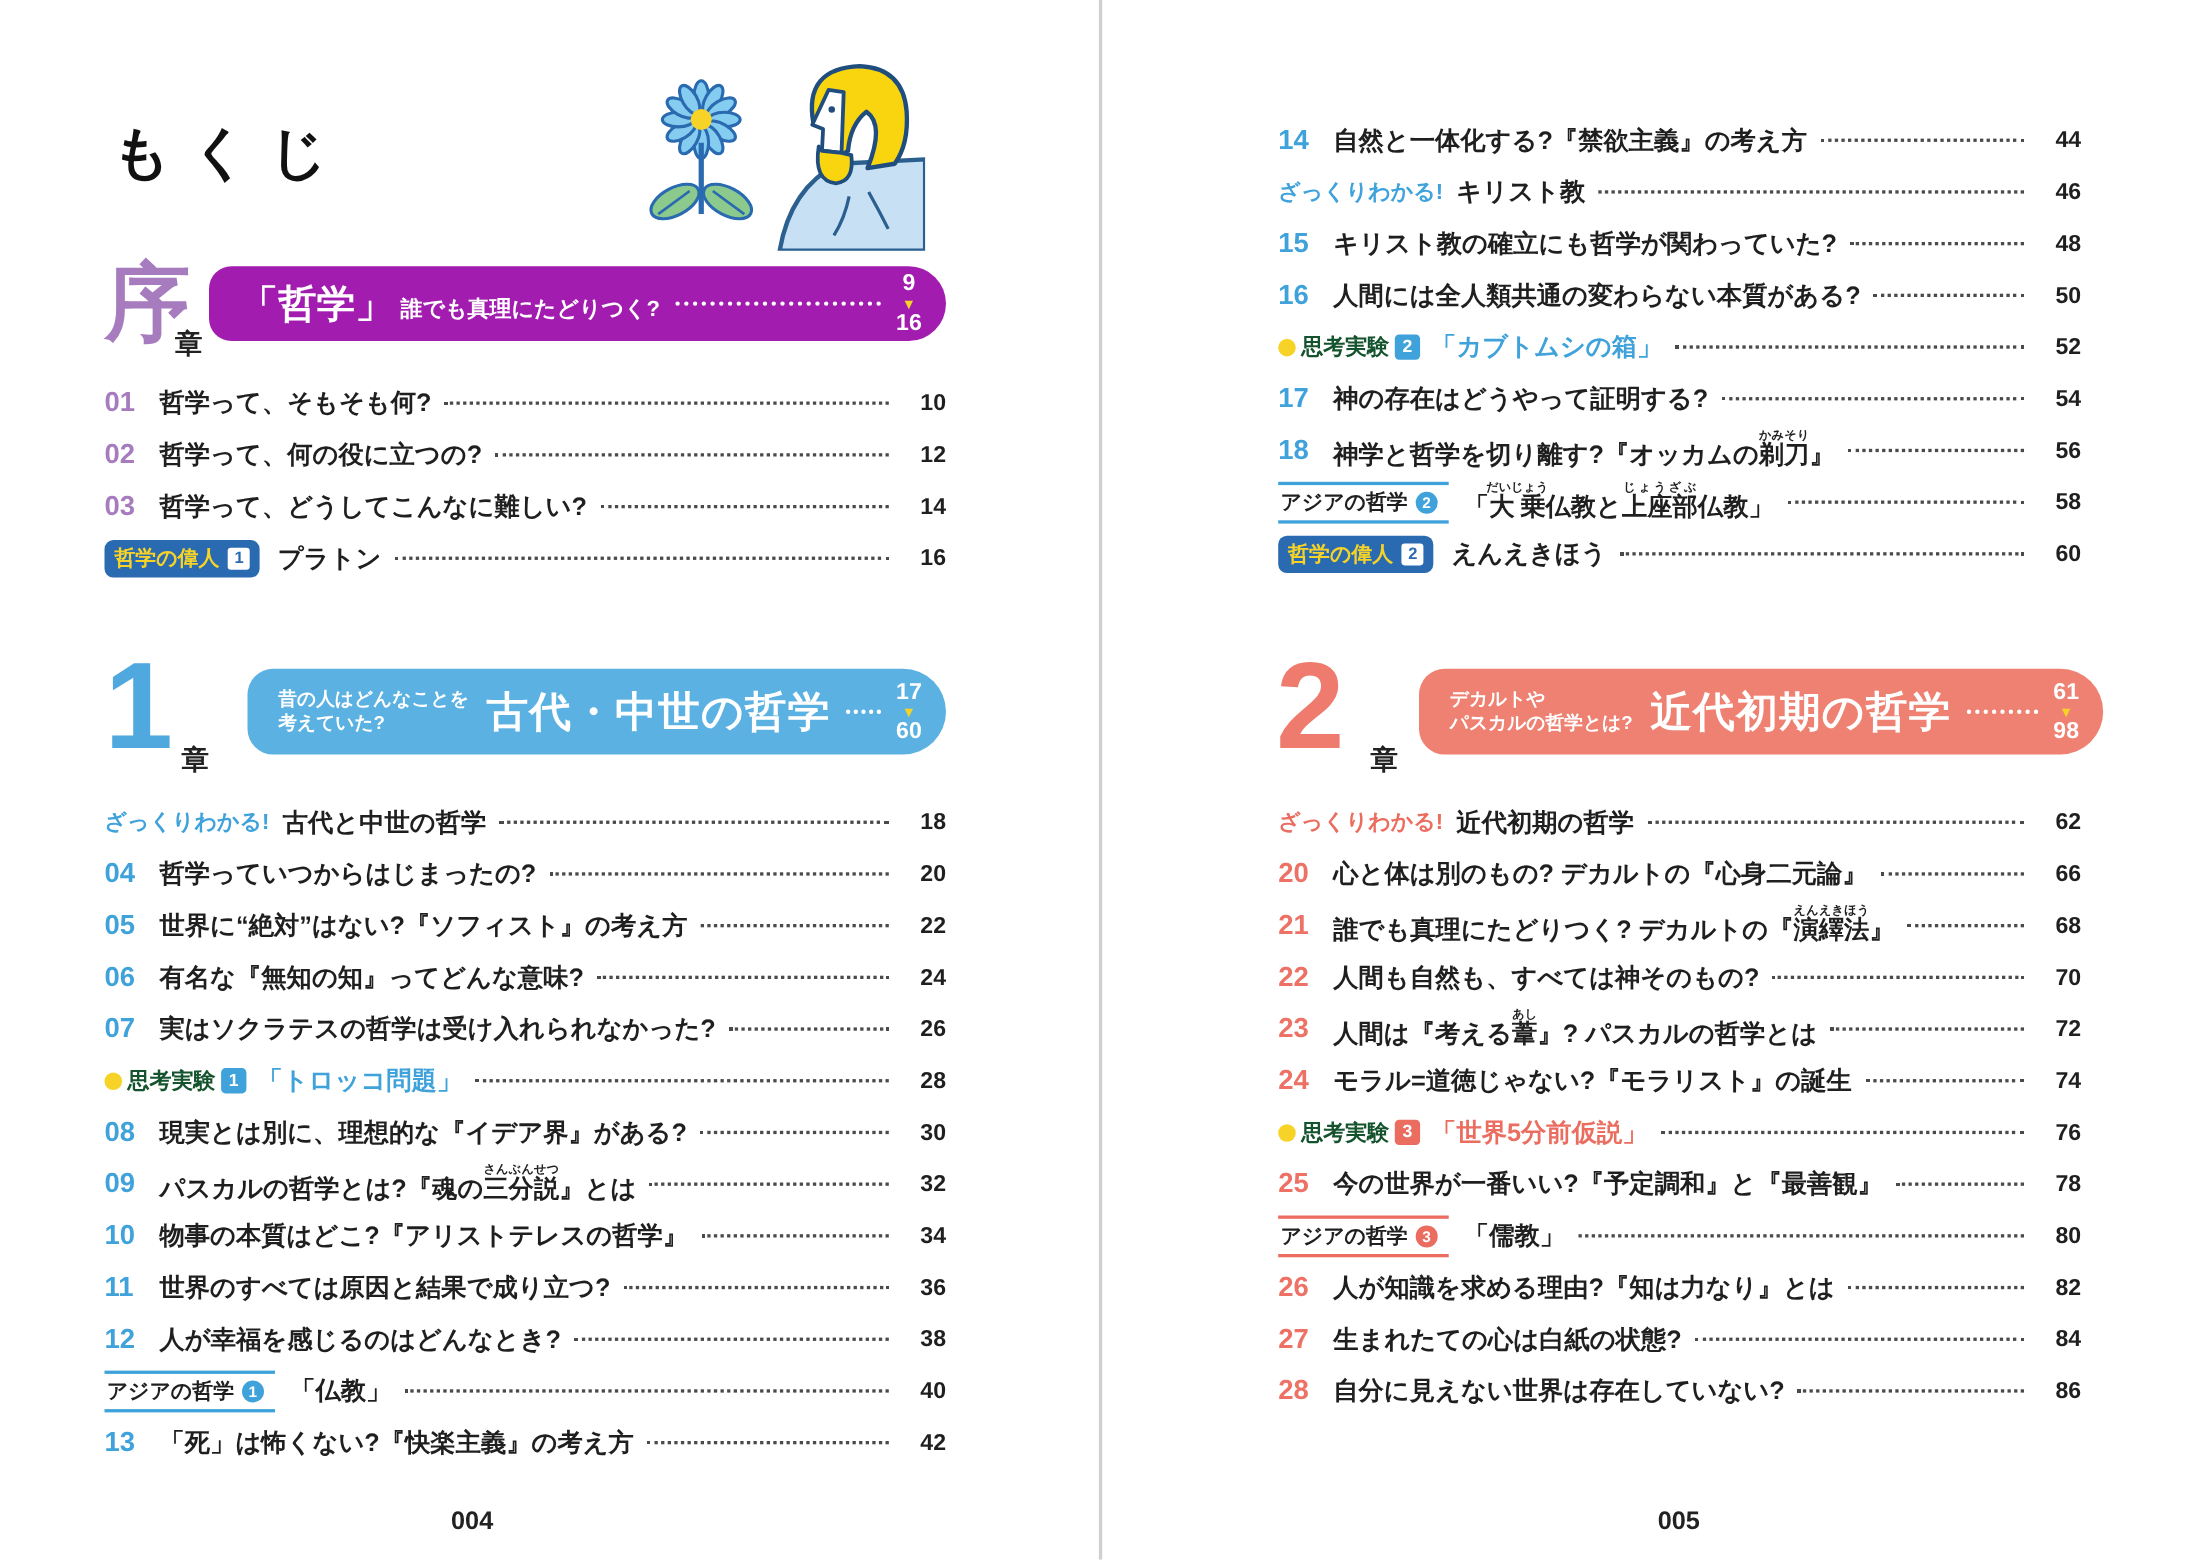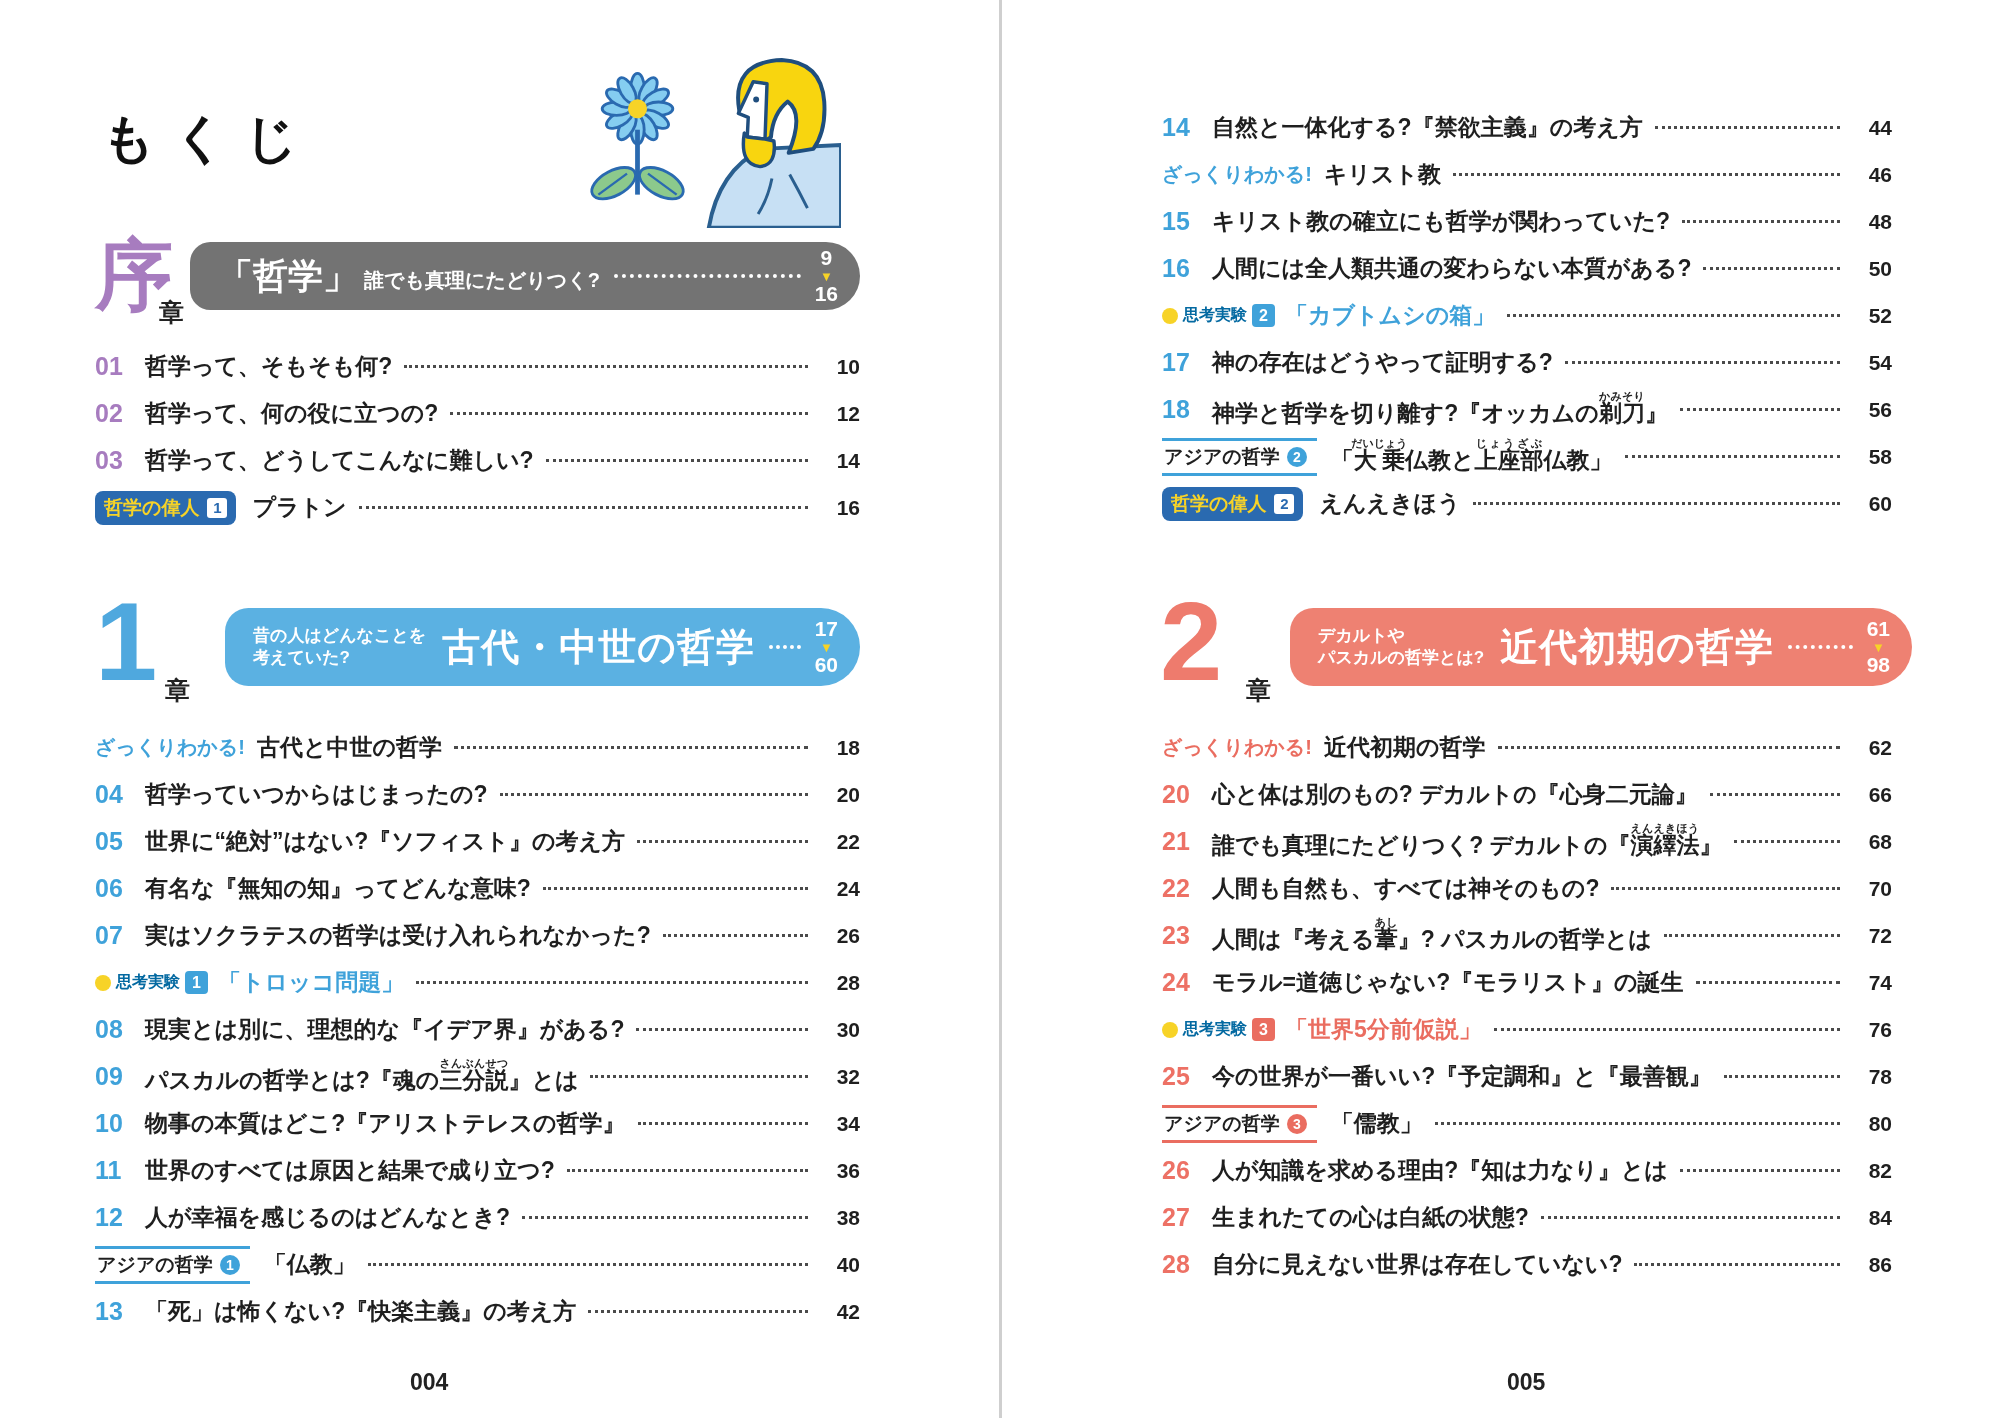--- a/index.html
+++ b/index.html
@@ -31,21 +31,21 @@
   .banner .btitle-big{font-size:35px;font-weight:bold;white-space:nowrap;}
   .banner .btitle-small{font-size:20px;font-weight:bold;white-space:nowrap;margin-left:6px;padding-top:8px;}
   .bleader{flex:1;height:0;border-bottom:4px dotted #ffffff;margin:0 14px;min-width:22px;}
   .brange{display:flex;flex-direction:column;align-items:center;font-size:21px;font-weight:bold;line-height:1.05;}
   .brange .tri{color:#f7d327;font-size:13px;line-height:1;}
 
   
   #intro-chap{left:95px;top:220px;width:765px;}
   #intro-chap .chap-num{font-size:78px;color:#a77cbf;}
   #intro-chap .chap-suffix{left:64px;top:60px;}
-  #intro-chap .banner{left:95px;top:6px;width:670px;height:68px;background:#737373;}
+  #intro-chap .banner{left:95px;top:6px;width:670px;height:68px;background:#a21caf;}
 
   
   #ch1{left:95px;top:576px;width:765px;}
   #ch1 .chap-num{font-size:112px;color:#4fa8de;top:-6px;}
   #ch1 .chap-suffix{left:70px;top:82px;}
   #ch1 .banner{left:130px;top:16px;width:635px;height:78px;background:#5bb1e2;}
 
   
   #ch2{left:158px;top:576px;width:752px;}
   #ch2 .chap-num{font-size:112px;color:#ee7b6d;top:-6px;}
@@ -64,21 +64,21 @@
   .n-purple{color:#a77cbf;} .n-blue{color:#3fa2da;} .n-red{color:#ed7165;}
   .ttl{font-size:23px;font-weight:bold;color:#1f1f1f;}
   .leader{flex:1;height:0;border-bottom:3.5px dotted #4a4a4a;margin:0 12px;min-width:24px;}
   .pg{font-size:21px;font-weight:bold;min-width:40px;text-align:right;color:#1f1f1f;}
   ruby rt{font-size:11px;font-weight:bold;color:#1f1f1f;}
 
   .zk{font-size:20px;font-weight:bold;margin-right:12px;}
   .zk-blue{color:#3fa2da;} .zk-red{color:#ea6d60;}
 
   .shiko-dot{width:16px;height:16px;border-radius:50%;background:#f7d327;margin-right:5px;flex:0 0 auto;}
-  .shiko-label{font-size:16px;font-weight:bold;color:#0369a1;font-family:Liberation Mono, monospace;}
+  .shiko-label{font-size:20px;font-weight:bold;color:#14532d;font-family:Liberation Mono, monospace;}
   .shiko-num{width:23px;height:23px;border-radius:4px;color:#fff;font-size:16px;font-weight:bold;
     display:flex;align-items:center;justify-content:center;margin:0 10px 0 5px;flex:0 0 auto;}
   .bg-blue{background:#3fa2da;} .bg-red{background:#ea6d60;}
   .shiko-title{font-size:23px;font-weight:bold;}
   .c-blue{color:#3fa2da;} .c-red{color:#ea6d60;}
 
   .asia{display:inline-flex;align-items:center;border-top:3px solid;border-bottom:3px solid;
     padding:3px 10px 3px 2px;margin-right:14px;flex:0 0 auto;}
   .asia-blue{border-color:#3fa2da;} .asia-red{border-color:#ea6d60;}
   .asia-label{font-size:19px;font-weight:bold;color:#1f1f1f;}

